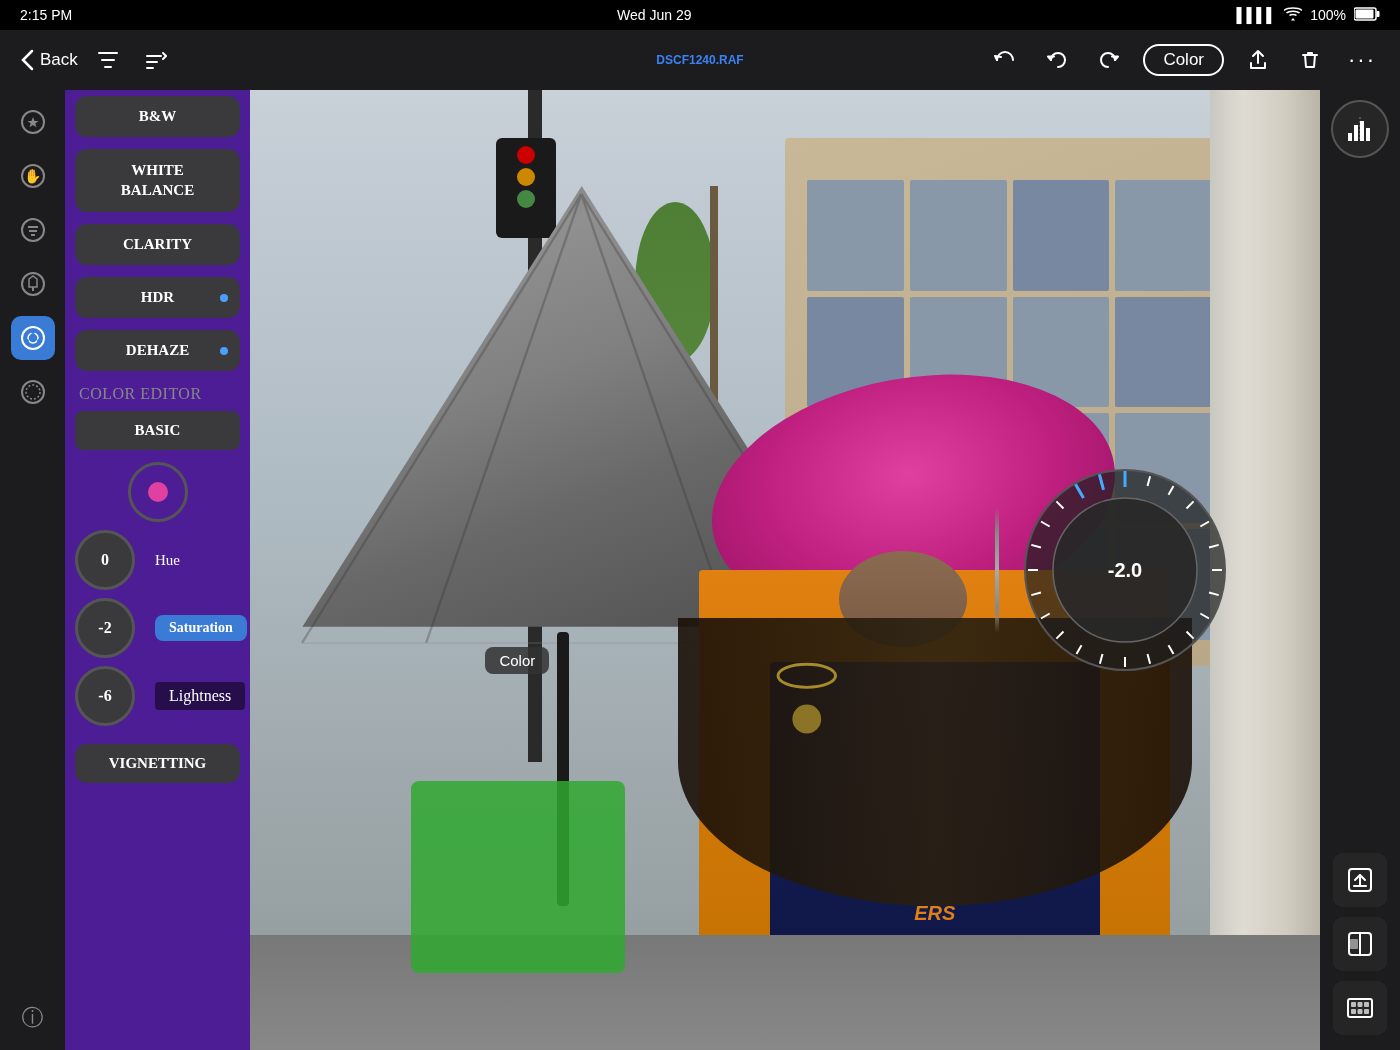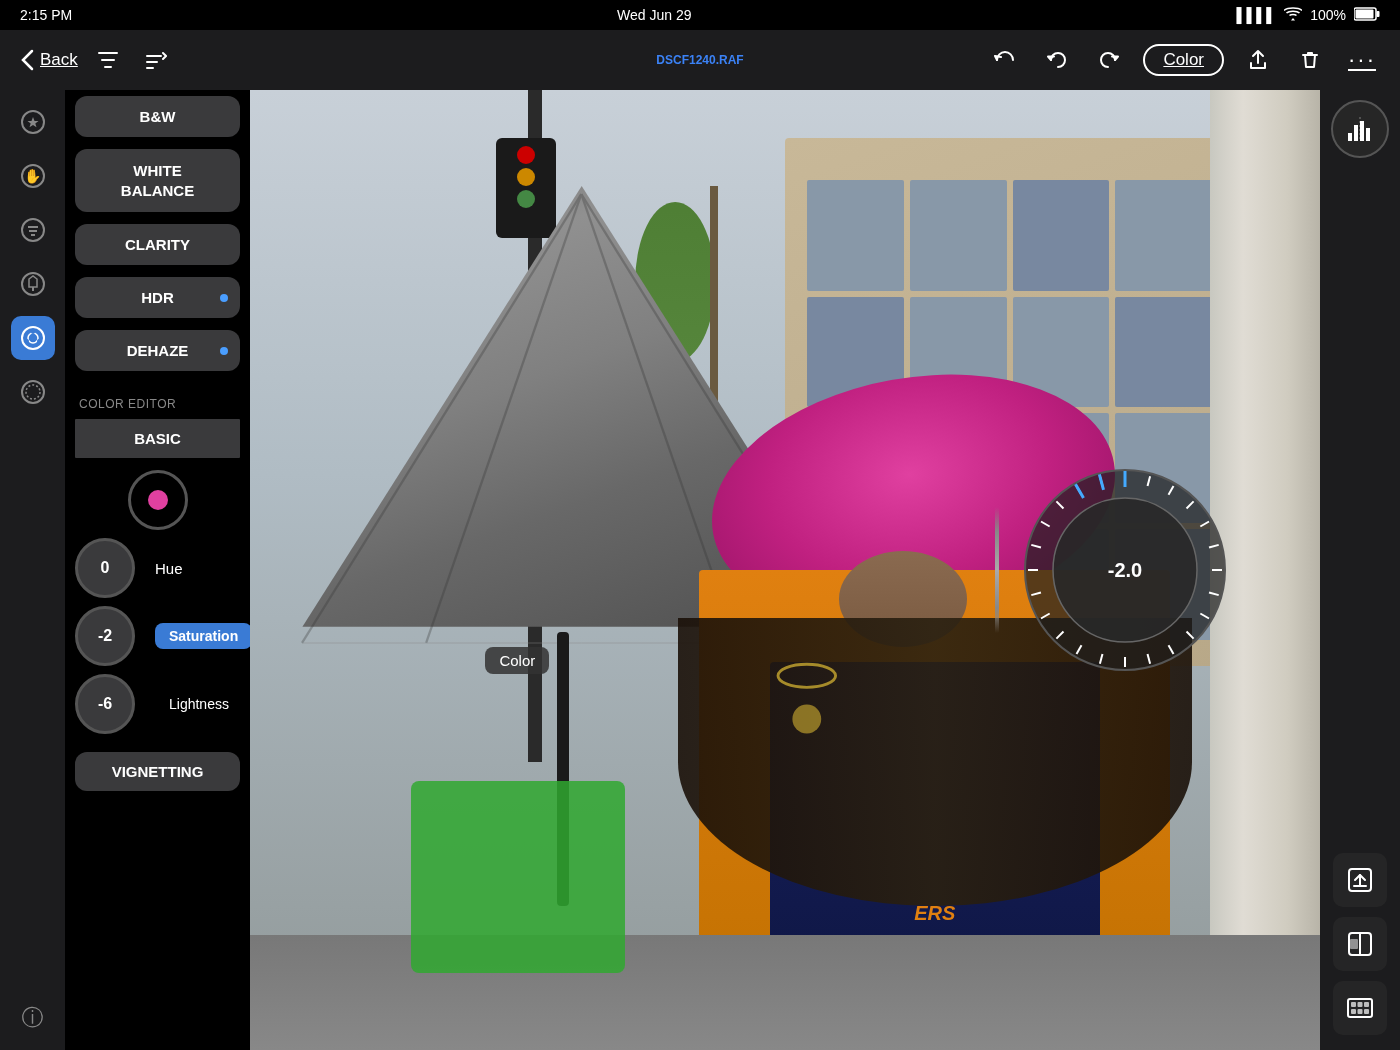--- a/index.html
+++ b/index.html
@@ -32,21 +32,20 @@
     .nav-header {
       position: absolute;
       top: 30px; left: 0; right: 0;
       height: 60px;
       background: #1c1c1e;
       display: flex;
       align-items: center;
       justify-content: space-between;
       padding: 0 20px;
       z-index: 100;
-      text-decoration: underline;
     }
     .nav-left {
       display: flex;
       align-items: center;
       gap: 12px;
     }
     .nav-center {
       position: absolute;
       left: 50%;
       transform: translateX(-50%);
@@ -122,26 +121,27 @@
       background: #3a7bd5;
     }
     .sidebar-icon-bottom {
       margin-top: auto;
       margin-bottom: 10px;
     }
 
     
     .edit-panel {
       width: 185px;
-      background: #000000;
+      background: #4c1d95;
       display: flex;
       flex-direction: column;
       padding: 0;
       flex-shrink: 0;
       overflow-y: auto;
+      font-family: Liberation Serif, serif;
     }
     .edit-panel::-webkit-scrollbar { display: none; }
 
     .panel-btn {
       background: #3a3a3c;
       border-radius: 12px;
       margin: 6px 10px;
       padding: 12px 10px;
       text-align: center;
       font-size: 15px;
@@ -158,29 +158,29 @@
       width: 8px;
       height: 8px;
       border-radius: 50%;
       background: #4a9eff;
     }
     .panel-btn.two-line {
       line-height: 1.3;
     }
 
     .section-label {
-      font-size: 12px;
+      font-size: 16px;
       color: #888;
-      margin: 20px 14px 4px;
+      margin: 8px 14px 4px;
       letter-spacing: 0.5px;
     }
 
     .basic-btn {
       background: #3a3a3c;
-      border-radius: 1px;
+      border-radius: 8px;
       margin: 4px 10px;
       padding: 11px 10px;
       text-align: center;
       font-size: 15px;
       font-weight: 600;
       color: white;
       cursor: pointer;
     }
 
     
@@ -236,22 +236,22 @@
     .slider-label.highlight {
       background: #3a7bd5;
       padding: 5px 14px;
       border-radius: 8px;
       font-size: 14px;
       font-weight: 600;
     }
     .slider-label.dim {
       background: rgba(0,0,0,0.5);
       padding: 5px 14px;
-      border-radius: 12px;
-      font-size: 14px;
+      border-radius: 4px;
+      font-size: 16px;
     }
 
     .vignetting-btn {
       background: #3a3a3c;
       border-radius: 12px;
       margin: 10px 10px 6px;
       padding: 11px 10px;
       text-align: center;
       font-size: 15px;
       font-weight: 600;

